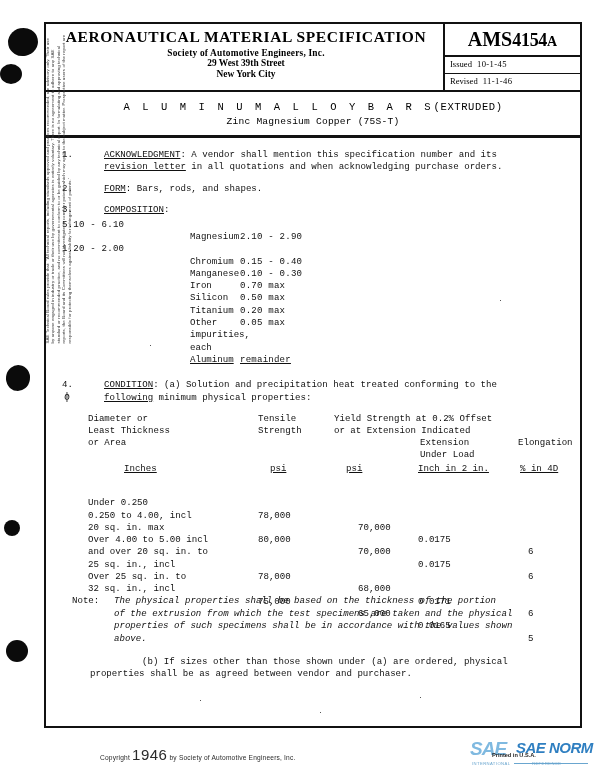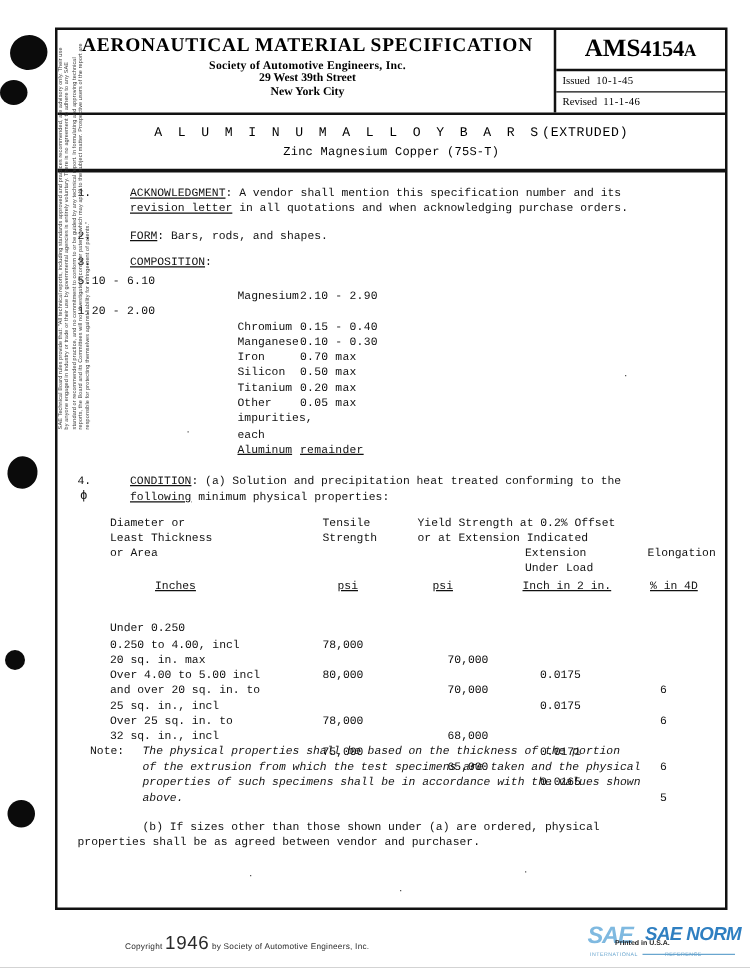--- a/index.html
+++ b/index.html
@@ -209,36 +209,37 @@
   .col-unit {
     position: absolute;
     text-decoration: underline;
     white-space: nowrap;
   }
   .rows { position: relative; margin-top: 3px; }
   .prow { position: relative; height: 12.3px; white-space: pre; }
   .c-desc { position: absolute; left: 26px; }
   .c-ts   { position: absolute; left: 196px; }
   .c-ys   { position: absolute; left: 280px; margin-left: 16px; }
-  .c-ext  { position: absolute; left: 370px; }
+  .c-ext  { position: absolute; left: 356px; }
   .c-el   { position: absolute; left: 466px; }
 
   
   #note {
     position: relative;
     margin-top: 12px;
     font-size: 9.1px;
     line-height: 12.4px;
   }
   #note-label { position: absolute; left: 10px; top: 0; }
   #note-text { margin-left: 52px; font-style: italic; }
   #clause-b {
     margin-top: 11px;
     font-size: 9.1px;
     line-height: 12.4px;
+    margin-left: 28px;
   }
   #clause-b .indent { display: inline-block; width: 52px; }
 
   
   #copyright {
     position: absolute;
     left: 100px;
     top: 746px;
     font-family: "Liberation Sans", sans-serif;
     font-size: 6.6px;

